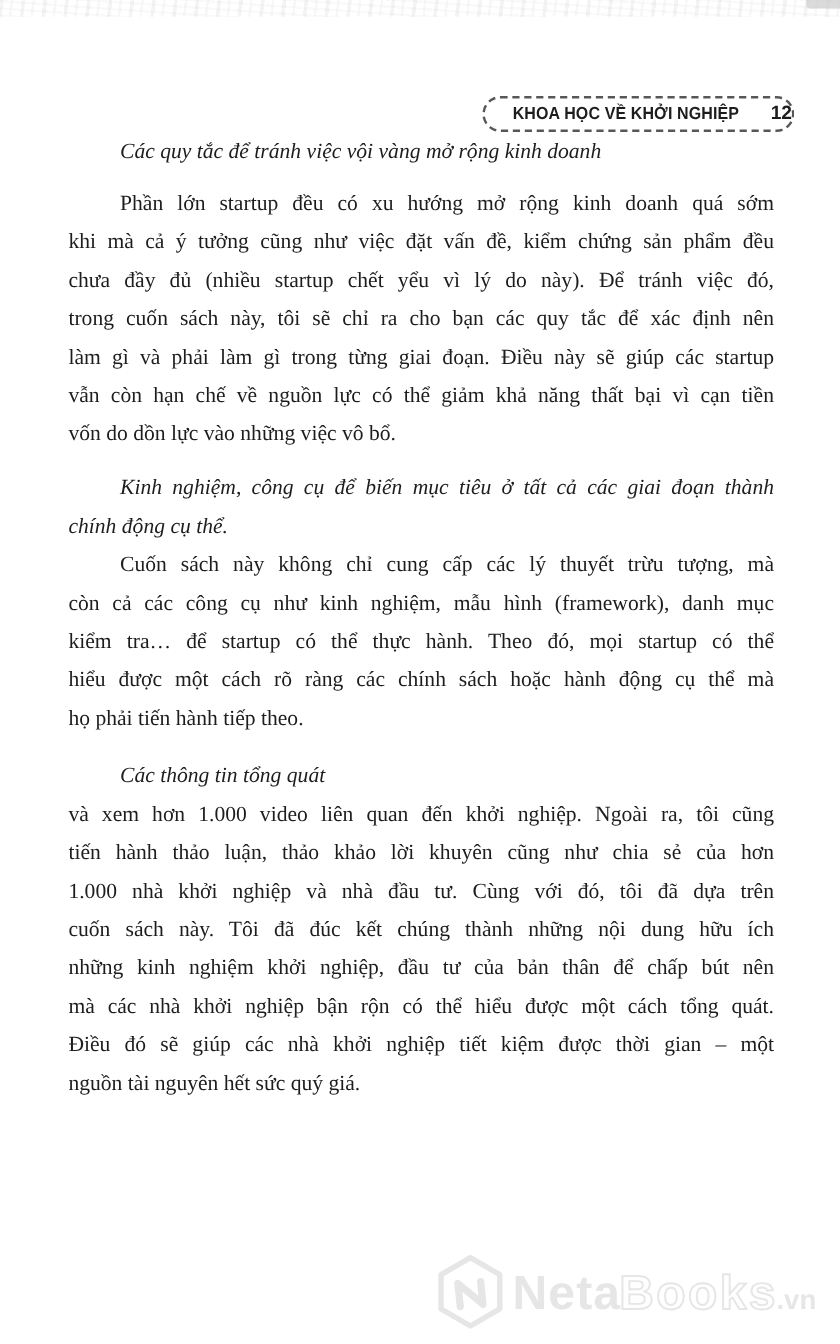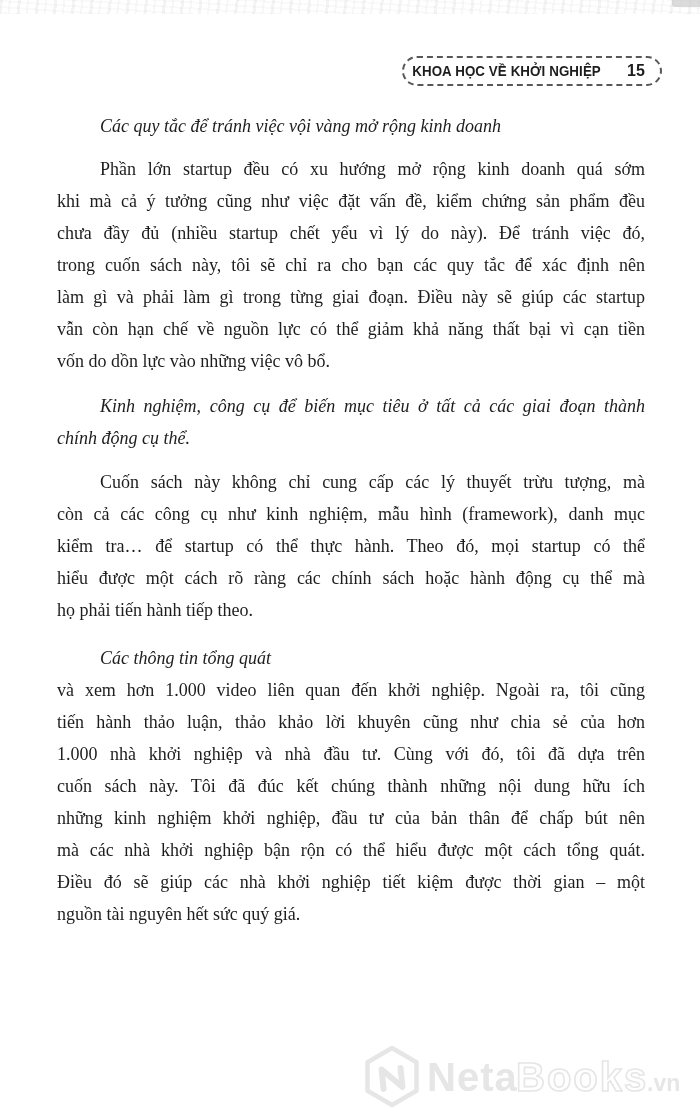--- a/index.html
+++ b/index.html
@@ -31,27 +31,27 @@
     position: absolute;
     top: 0; right: 0;
     width: 28px; height: 7px;
     background: #c7c7c7;
     opacity: .65;
     border-bottom-left-radius: 3px;
   }
   
   .header-pill {
     position: absolute;
-    left: 402px; top: 56px;
+    left: 402px; top: 80px;
     width: 260px; height: 30px;
     border: 2px dashed var(--header-border-color, #575757);
     border-radius: 16px;
     display: flex;
     align-items: center;
-    justify-content: flex-start;
+    justify-content: flex-end;
     gap: 18px;
     background: transparent;
   }
   .header-title {
     font-family: "Liberation Sans", sans-serif;
     font-weight: 700;
     font-size: 14.5px;
     letter-spacing: 0.1px;
     color: var(--text-color, #1d1d1d);
     white-space: nowrap;
@@ -71,42 +71,42 @@
     font-size: 18px;
     line-height: 32px;
     color: var(--text-color, #1d1d1d);
   }
   .tline { text-align: justify; text-align-last: justify; }
   .tline-last { text-align-last: left; }
   .indent .tline-first { padding-left: 43px; }
   .h-it { font-style: italic; }
   .block-h1 { margin-bottom: 11px; }
   .block-p1 { margin-bottom: 13px; }
-  .block-h2 { margin-bottom: 12px; }
+  .block-h2 { }
   .block-p2 { margin-bottom: 16px; }
   .block-h3 { }
   
   .watermark {
     position: absolute;
     left: 363px; top: 1042px;
     width: 332px; height: 70px;
   }
   .watermark svg { display: block; }
 </style>
 </head>
 <body>
 
 <div class="page">
 
   <div class="scan-noise"></div>
   <div class="corner-smudge"></div>
 
   <div class="header-pill">
     <span class="header-title">KHOA HỌC VỀ KHỞI NGHIỆP</span>
-    <span class="header-page">15</span>
+    <span class="header-page">12</span>
   </div>
 
   <div class="body-text">
     <div class="h-it indent block-h1">
         <div class="tline tline-first tline-last">Các quy tắc để tránh việc vội vàng mở rộng kinh doanh</div>
       </div>
 
     <div class="indent block-p1">
         <div class="tline tline-first">Phần lớn startup đều có xu hướng mở rộng kinh doanh quá sớm</div>
         <div class="tline">khi mà cả ý tưởng cũng như việc đặt vấn đề, kiểm chứng sản phẩm đều</div>

